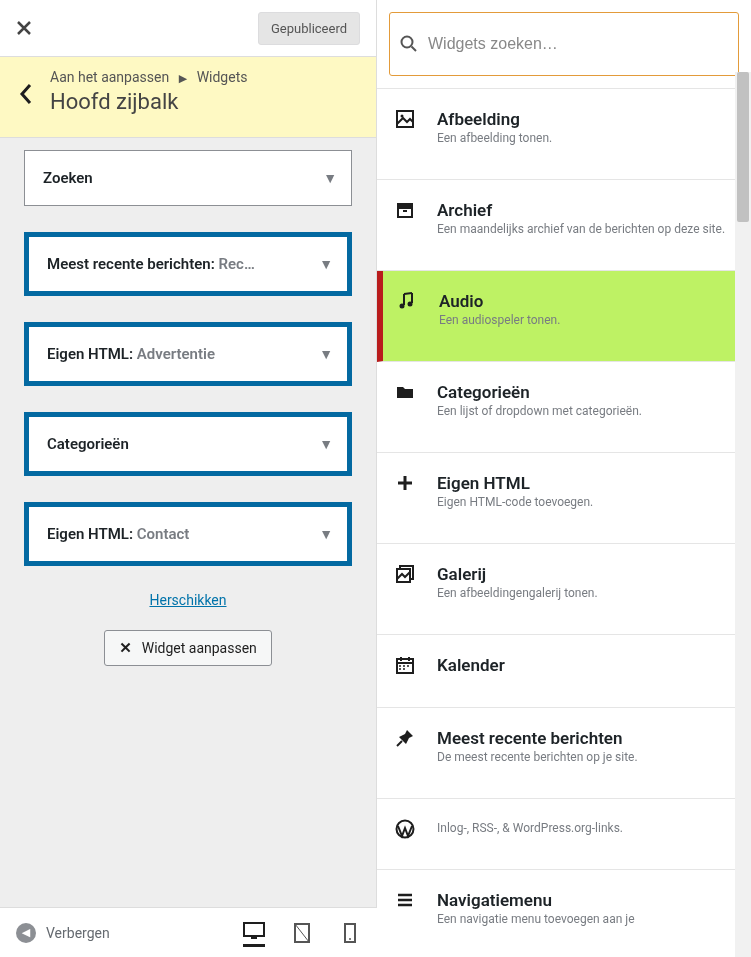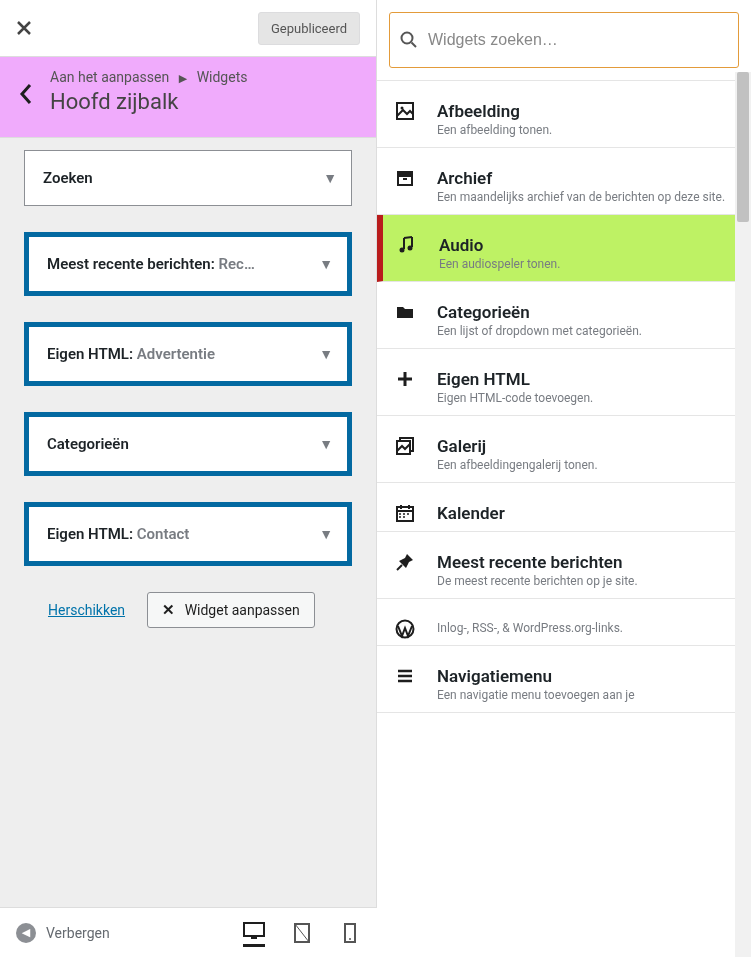--- a/index.html
+++ b/index.html
@@ -45,21 +45,21 @@
   background: #e5e5e5;
   border: 1px solid #dcdcde;
   padding: 8px 12px;
   border-radius: 3px;
   font-size: 13px;
   color: #555;
   margin-right: 8px;
 }
 
 .headerrow {
-  background: #f0abfc;
+  background: #fef9c3;
   border-bottom: 1px solid #ddd;
   padding: 10px 14px 16px;
   display: flex;
   align-items: flex-start;
 }
 .back-btn {
   width: 48px; min-width: 48px; height: 54px;
   display: flex;
   align-items: center; justify-content: center;
   font-size: 22px; font-weight: bold;
@@ -91,20 +91,21 @@
   color: #787c82;
   font-size: 14px;
 }
 
 .actions {
   display: flex;
   gap: 22px;
   align-items: center;
   padding: 0 24px 12px;
   margin-top: 4px;
+  flex-direction: column;
 }
 .link-btn {
   color: #0073aa;
   text-decoration: underline;
   font-size: 14px;
   cursor: pointer;
 }
 .add-widget-btn {
   border: 1px solid #8c8f94;
   background: #f6f7f7;
@@ -170,42 +171,42 @@
 }
 .searchwrap {
   padding: 12px 12px;
 }
 .searchbox {
   display: flex;
   align-items: center;
   border: 1px solid #e39b3a;
   border-radius: 3px;
   padding: 0 10px;
-  height: 56px;
+  height: 64px;
   background: #fff;
 }
 .searchbox .micon { color: #555; font-size: 18px; margin-right: 10px; }
 .searchbox input {
   flex: 1;
   border: none;
   outline: none;
   font-size: 16px;
   color: #555;
 }
 .searchbox input::placeholder { color: #888; }
 
 .catalog {
   border-top: 1px solid #e5e5e5;
   height: calc(957px - 72px);
   overflow-y: auto;
   position: relative;
 }
 .avail {
   border-bottom: 1px solid #e5e5e5;
-  padding: 20px 16px 8px 60px;
+  padding: 20px 16px 32px 60px;
   position: relative;
   cursor: pointer;
 }
 .avail .micon {
   position: absolute;
   left: 18px; top: 20px;
   width: 22px; height: 22px;
   color: #1e1e1e;
 }
 .avail .ttl { font-weight: 600; font-size: 17px; color: #1d2327; }

